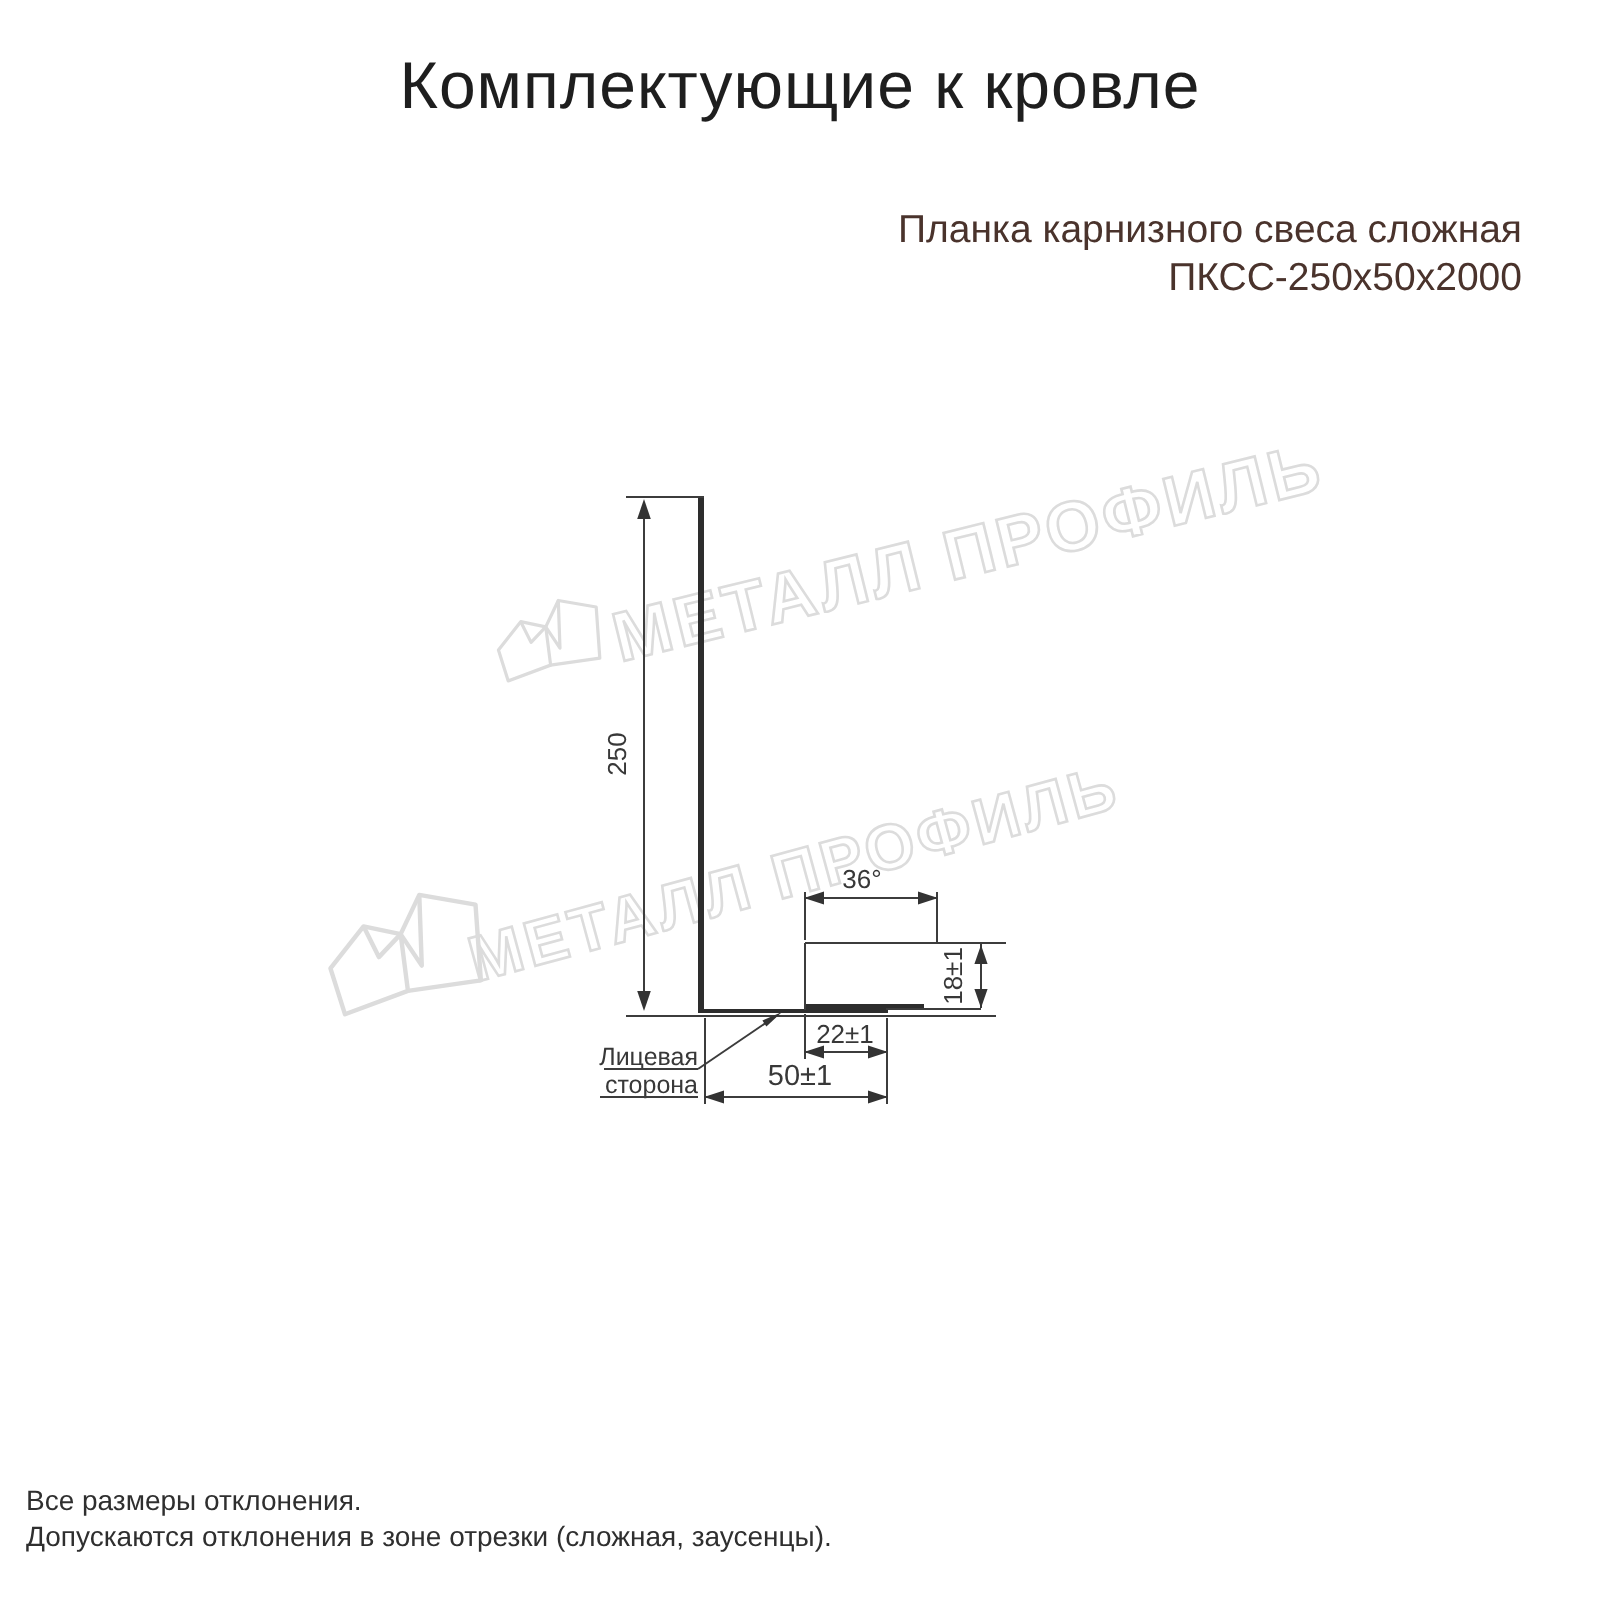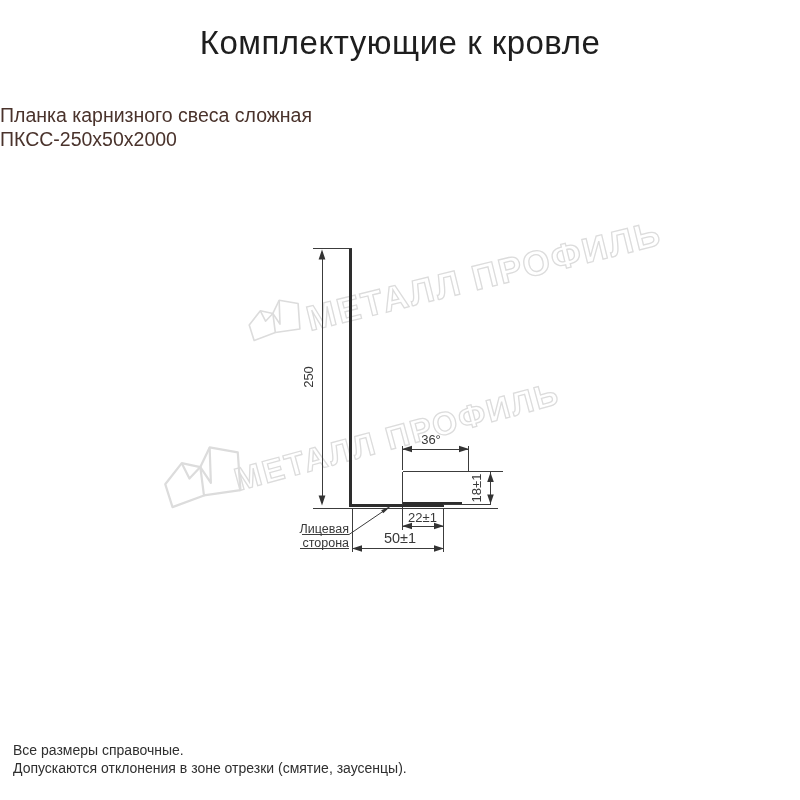--- a/index.html
+++ b/index.html
@@ -25,21 +25,21 @@
     font-size: 33px;
     font-weight: 400;
     color: #1e1e1e;
     letter-spacing: 0.5px;
   }
   .product-heading {
     position: absolute;
     top: 104px;
     left: 0;
     width: 761px;
-    text-align: left;
+    text-align: right;
     color: #4a332c;
     font-size: 19.5px;
     font-weight: 400;
     line-height: 23.5px;
   }
   .drawing-svg {
     position: absolute;
     top: 0;
     left: 0;
   }
@@ -191,17 +191,17 @@
       <g stroke="#3c3c3c" stroke-width="1">
         <line x1="302" y1="534.5" x2="349" y2="534.5" shape-rendering="crispEdges"></line>
         <line x1="300" y1="548.5" x2="349" y2="548.5" shape-rendering="crispEdges"></line>
         <line x1="349" y1="534.5" x2="388" y2="508"></line>
       </g>
       <path d="M391,506 L383.2,513.2 L381.2,510.2 Z" fill="#333333"></path>
     </g>
   </svg>
 
   <div class="footer-notes">
-    <div>Все размеры справочные.</div>
-    <div>Допускаются отклонения в зоне отрезки (смятие, заусенцы).</div>
+    <div>Все размеры отклонения.</div>
+    <div>Допускаются отклонения в зоне отрезки (сложная, заусенцы).</div>
   </div>
 
 </div>
 
 </body></html>

